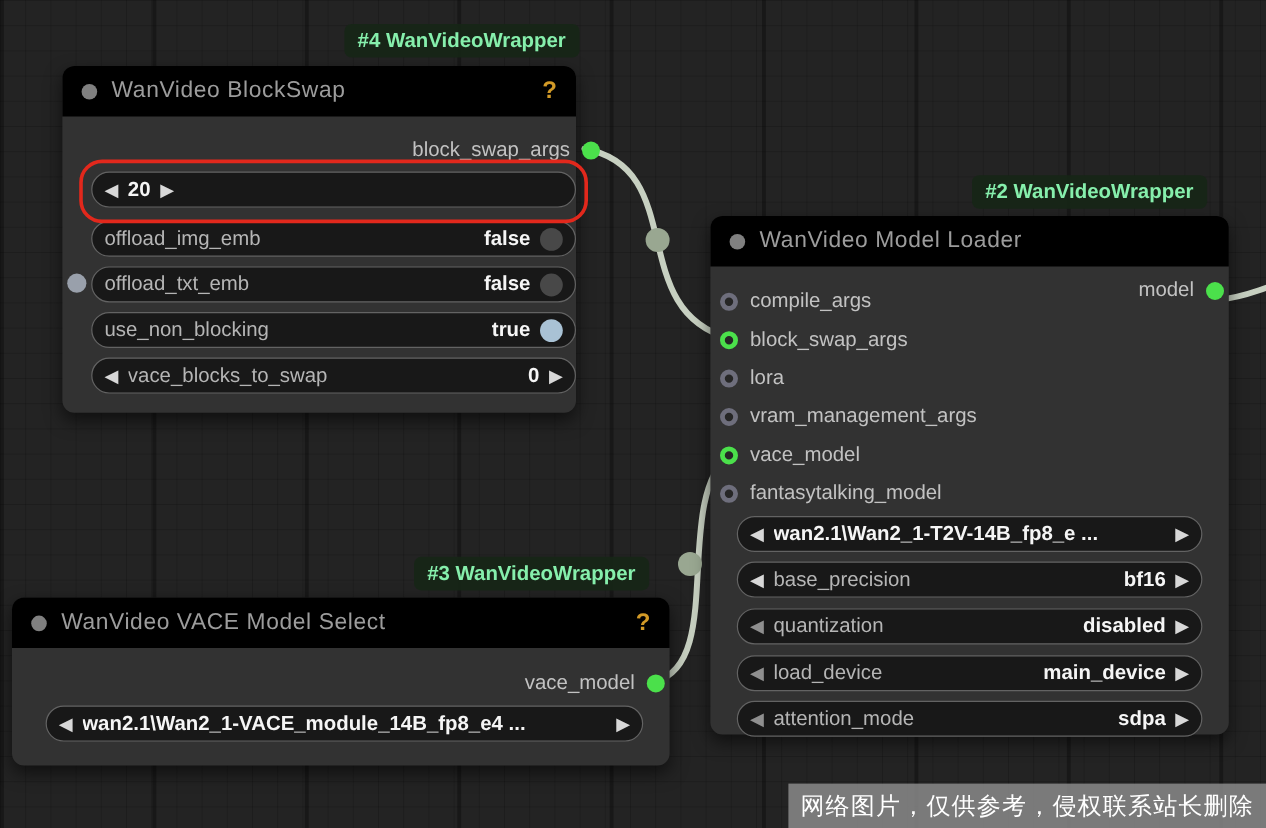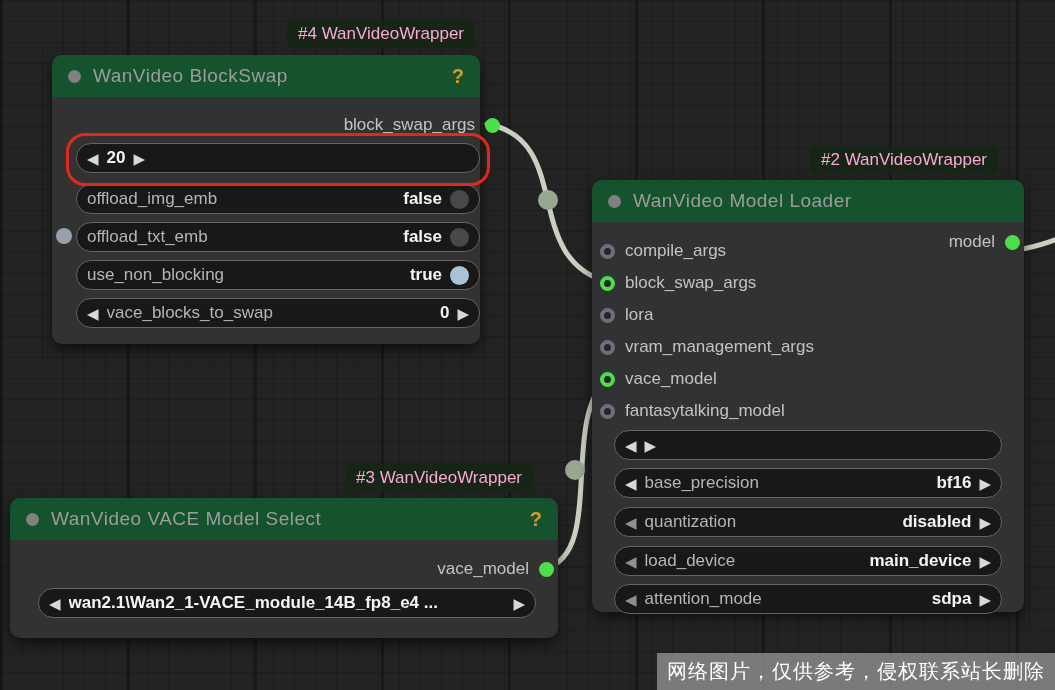--- a/index.html
+++ b/index.html
@@ -16,29 +16,29 @@
   }
 
   .wires { position:absolute; inset:0; width:1055px; height:690px; z-index:1; }
 
   .node {
     position:absolute; background:#323232; border-radius:10px;
     box-shadow:0 6px 14px rgba(0,0,0,0.55); z-index:2;
   }
   .node-header {
     height:42px; display:flex; align-items:center; gap:12px;
-    padding:0 16px; background:#14532d; border-radius:10px 10px 0 0;
+    padding:0 16px; background:#000000; border-radius:10px 10px 0 0;
   }
   .title-dot { width:13px; height:13px; border-radius:50%; background:#808080; flex:0 0 auto; }
   .node-title { color:#9c9c9c; font-size:19px; letter-spacing:0.5px; flex:1 1 auto; white-space:nowrap; }
   .help { color:#d29a27; font-size:20px; font-weight:bold; }
 
   .badge {
     position:absolute; z-index:3; background:rgba(23,38,23,0.92);
-    color:#f9a8d4; font-weight:normal; font-size:17px;
+    color:#86efac; font-weight:bold; font-size:17px;
     padding:4px 11px; border-radius:6px; white-space:nowrap;
   }
 
   .slot-row { position:absolute; display:flex; align-items:center; gap:10px; color:#c2c2c2; font-size:17px; z-index:3; white-space:nowrap; }
   .slot-row.right { flex-direction:row-reverse; }
   .in-dot { width:15px; height:15px; border-radius:50%; background:#262626; border:4px solid #6e6e7c; flex:0 0 auto; }
   .in-dot.connected { border-color:#4be04b; }
   .out-dot { width:15px; height:15px; border-radius:50%; background:#4be04b; flex:0 0 auto; }
   .side-dot { position:absolute; width:16px; height:16px; border-radius:50%; background:#99a0ab; z-index:4; }
 
@@ -160,20 +160,21 @@
   <span>fantasytalking_model</span>
 </div>
 
 <div class="slot-row right" style="left:870px; top:232px; width:150px;">
   <span class="out-dot"></span>
   <span>model</span>
 </div>
 
 <div class="widget" style="left:614px; top:430px; width:388px;">
   <span class="arrow">◀</span>
+  <span class="wval wname">wan2.1\Wan2_1-T2V-14B_fp8_e ...</span>
   <span class="arrow">▶</span>
 </div>
 <div class="widget" style="left:614px; top:468px; width:388px;">
   <span class="arrow">◀</span>
   <span class="wname">base_precision</span>
   <span class="wval">bf16</span>
   <span class="arrow">▶</span>
 </div>
 <div class="widget" style="left:614px; top:507px; width:388px;">
   <span class="arrow dim">◀</span>

